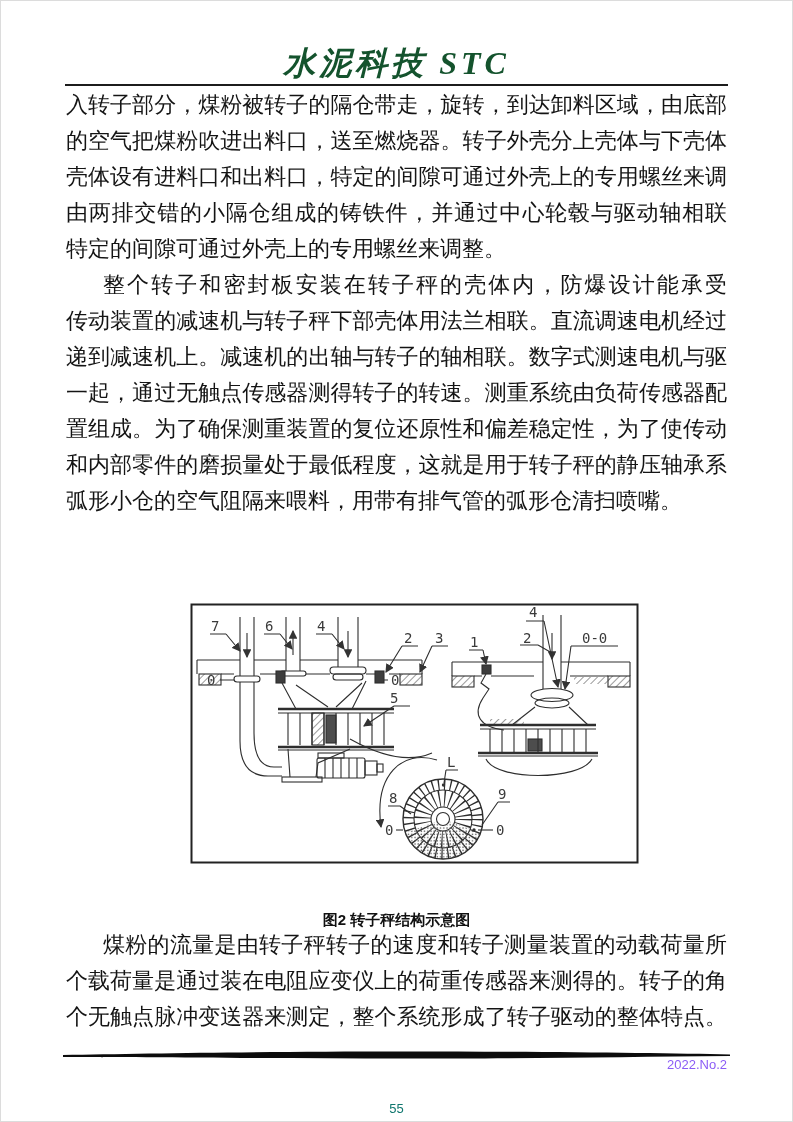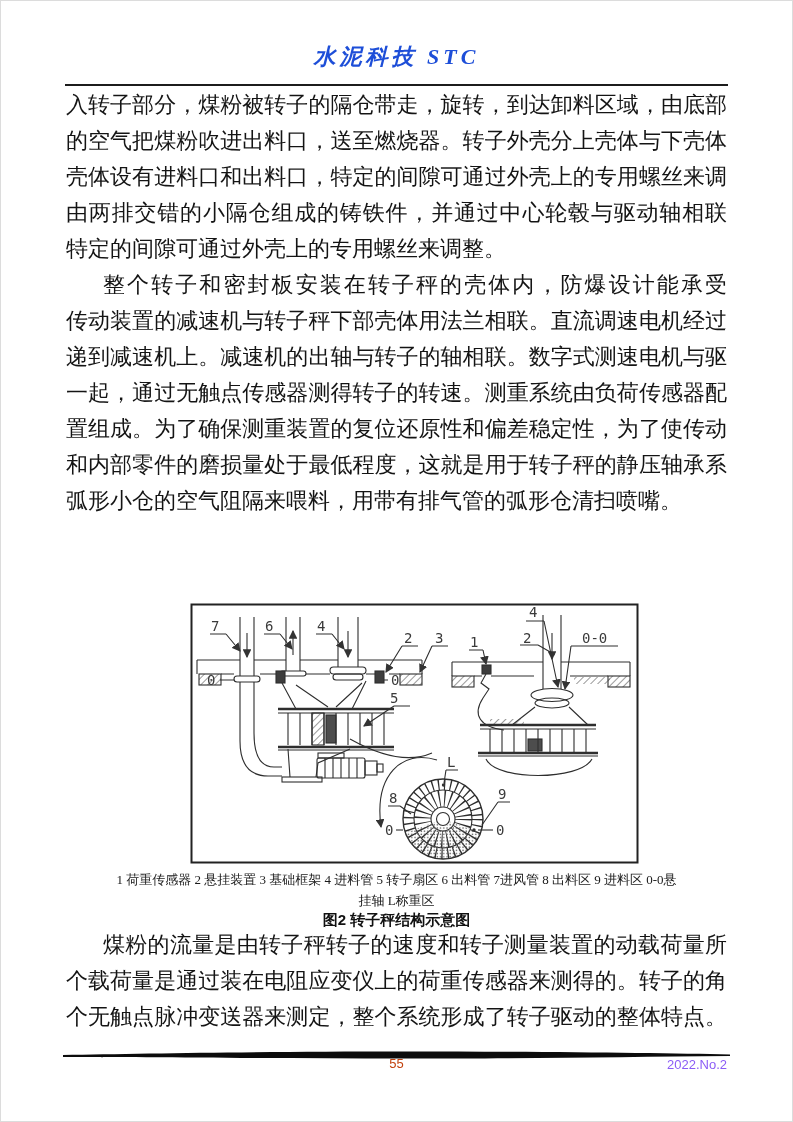--- a/index.html
+++ b/index.html
@@ -3,21 +3,21 @@
 <meta charset="utf-8">
 <style>
   html,body{margin:0;padding:0;background:#f2f2f2;}
   .page{
     position:relative;width:793px;height:1122px;margin:0 auto;background:#fff;
     font-family:"Liberation Serif","DejaVu Serif",serif;color:#111;
     box-shadow:inset 0 0 0 1px #dcdcdc;overflow:hidden;
   }
   .journal-title{
     position:absolute;top:42px;left:0;width:100%;text-align:center;
-    font-size:22px;font-style:italic;font-weight:600;letter-spacing:4px;color:#1d4ed8;
+    font-size:32px;font-style:italic;font-weight:600;letter-spacing:4px;color:#14532d;
   }
   .header-rule{position:absolute;top:84px;left:65px;width:663px;height:2px;background:#1c1c1c;}
   .text-block{
     position:absolute;left:66px;width:661px;font-size:22px;line-height:36px;
     text-align:justify;color:#141414;
   }
   .tb1{top:87px;}
   .tb3{top:927px;}
   .line{height:36px;overflow:hidden;}
   .line.justify{text-align-last:justify;}
@@ -28,22 +28,22 @@
     position:absolute;left:66px;top:869px;width:661px;text-align:center;
     font-size:13px;line-height:21px;color:#1a1a1a;
   }
   .fig-title{
     position:absolute;left:66px;top:911px;width:661px;text-align:center;
     font-size:15px;font-weight:bold;color:#111;
     font-family:"Liberation Sans","DejaVu Sans",sans-serif;
   }
   .footer-rule{position:absolute;left:63px;top:1046px;width:667px;height:10px;}
   .page-num{
-    position:absolute;left:0;top:1056px;width:100%;text-align:center;font-size:13px;
-    font-family:"Liberation Sans","DejaVu Sans",sans-serif;color:#c2410c;
+    position:absolute;left:0;top:1101px;width:100%;text-align:center;font-size:13px;
+    font-family:"Liberation Sans","DejaVu Sans",sans-serif;color:#0f766e;
   }
   .issue{
     position:absolute;right:66px;top:1057px;font-size:13px;
     font-family:"Liberation Sans","DejaVu Sans",sans-serif;color:#8b5cf6;
   }
   .lbl{font:14px "DejaVu Sans Mono","Liberation Mono",monospace;fill:#3a3a3a;}
 </style>
 </head>
 <body>
 
@@ -194,24 +194,20 @@
         <circle cx="284" cy="227" r="1.7" fill="#333" stroke="none"></circle>
       </g>
       <text class="lbl" x="257" y="164">L</text>
       <text class="lbl" x="199" y="200">8</text>
       <text class="lbl" x="308" y="196">9</text>
       <text class="lbl" x="195" y="232">0</text>
       <text class="lbl" x="306" y="232">0</text>
     </svg>
   </div>
 
-  <div class="legend">
-    <div>1 荷重传感器  2 悬挂装置  3 基础框架  4 进料管  5 转子扇区  6 出料管  7进风管  8 出料区  9 进料区  0-0悬</div>
-    <div>挂轴  L称重区</div>
-  </div>
   <div class="fig-title">图2 转子秤结构示意图</div>
 
   <div class="text-block tb3">
     <div>
         <div class="line justify indent">煤粉的流量是由转子秤转子的速度和转子测量装置的动载荷量所决定的。这</div>
         <div class="line justify">个载荷量是通过装在电阻应变仪上的荷重传感器来测得的。转子的角速度通过一</div>
         <div class="line justify">个无触点脉冲变送器来测定，整个系统形成了转子驱动的整体特点。微机处理器</div>
       </div>
   </div>
 

